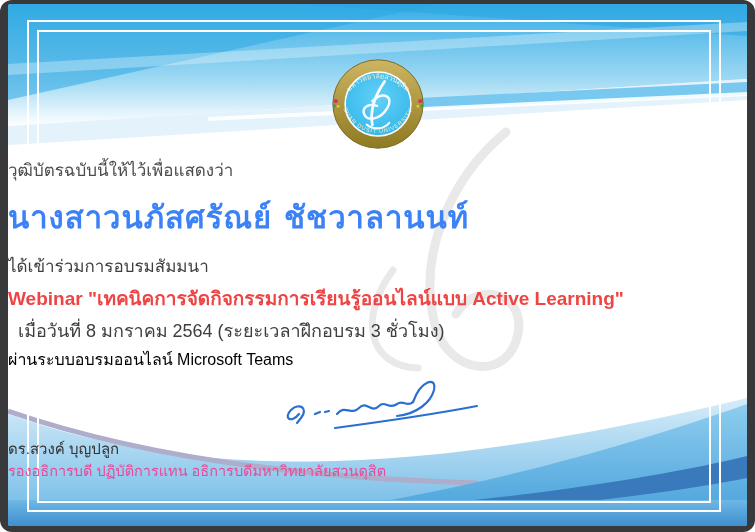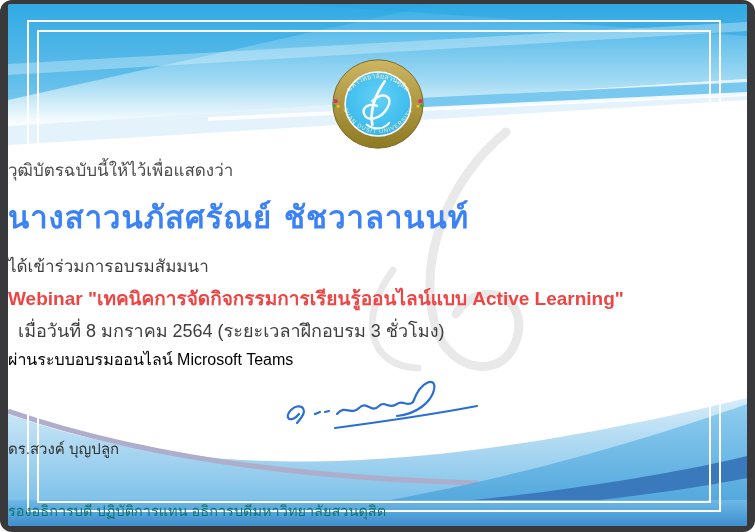--- a/index.html
+++ b/index.html
@@ -20,21 +20,21 @@
   .seal { z-index:4; }
   .content { z-index:5; }
   .intro      { top:152px; font-size:17px; color:#4c4c4c; }
   .name       { top:188px; font-size:31px; font-weight:bold; color:#3b82f6;
                 font-family:"DejaVu Serif", serif; letter-spacing:1px; }
   .participate{ top:248px; font-size:17px; color:#3e3e3e; }
   .course     { top:279px; font-size:19px; font-weight:bold; color:#ef4444; }
   .dateline   { top:312px; font-size:18px; color:#3e3e3e;padding-left:10px; }
   .platform   { top:343px; font-size:16px;  color:#000000; }
   .signer     { top:433px; font-size:15px; color:#333333; }
-  .signertitle{ top:455px; font-size:14.5px; color:#0f766e;margin-top:40px; }
+  .signertitle{ top:455px; font-size:14.5px; color:#ec4899; }
 </style>
 </head>
 <body>
 
 <div class="stage">
   <div class="cert">
 
     <svg class="abs decor" style="left:0; top:0;" width="739" height="150" viewBox="0 0 739 150">
       <defs>
         <linearGradient id="gHead" x1="0" y1="0" x2="0" y2="1">

